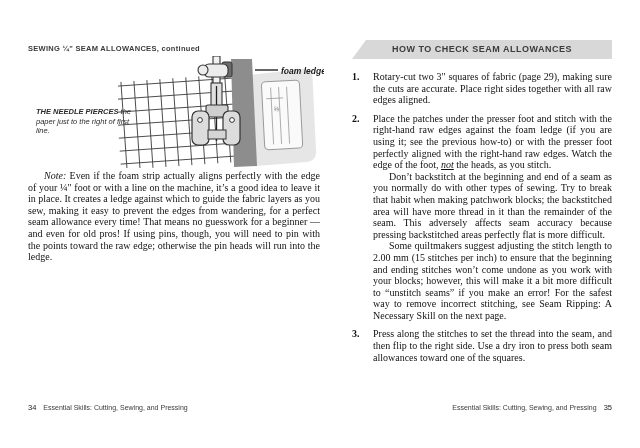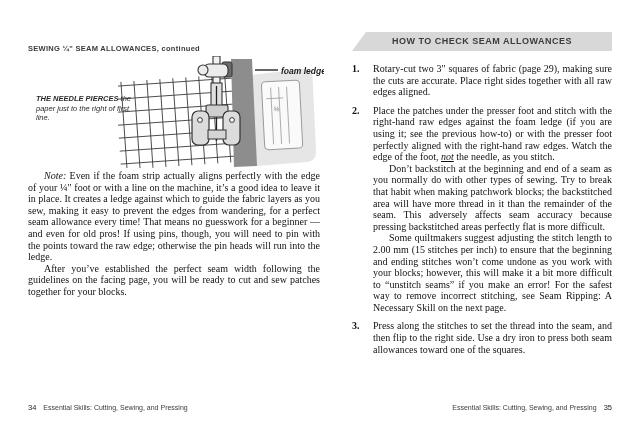--- a/index.html
+++ b/index.html
@@ -9,31 +9,31 @@
   }
   
   .left-page{position:absolute;left:28px;top:44px;width:292px;}
   .lp-header{
     font-family:"Liberation Sans",sans-serif;font-weight:bold;
     font-size:7.5px;letter-spacing:.3px;color:#3b3b3b;
   }
   .diagram{position:relative;height:112px;margin-top:3px;font-style:italic;}
   .diagram svg{position:absolute;left:90px;top:0;}
   .callout{
-    position:absolute;left:8px;top:38px;width:102px;
+    position:absolute;left:8px;top:51px;width:102px;
     font-family:"Liberation Sans",sans-serif;font-size:7.5px;
     line-height:9.5px;color:#2b2b2b;
   }
   .lp-body{margin-top:2px;}
   p.bp{
     margin:0;font-size:10px;line-height:11.6px;text-align:justify;
     color:#121212;text-indent:16px;font-family:"Liberation Serif",serif;
   }
   
-  .right-page{position:absolute;left:352px;top:32px;width:260px;}
+  .right-page{position:absolute;left:352px;top:40px;width:260px;}
   .banner{
     height:19px;line-height:19px;text-align:center;
     font-family:"Liberation Sans",sans-serif;font-weight:bold;
     font-size:9px;letter-spacing:.5px;color:#3b3b3b;
     clip-path:polygon(14px 0,100% 0,100% 100%,0 100%);
   }
   .steps{margin-top:12px;}
   .step{display:flex;margin-bottom:7px;}
   .step-num{
     width:21px;flex:none;font-weight:bold;font-size:10px;color:#121212;
@@ -124,37 +124,36 @@
       </g>
 
       <line x1="137" y1="14" x2="160" y2="14" stroke="#000" stroke-width="1.2"></line>
       <text x="163" y="17.5" font-size="8.5" font-weight="bold" fill="#1a1a1a" font-family="Liberation Sans, sans-serif">foam ledge</text>
     </svg>
     <div class="callout"><span style="font-weight: bold;">THE NEEDLE PIERCES</span><span> the paper just to the right of first line.</span></div>
   </div>
 
   <div class="lp-body" id="left-body">
       <p class="bp"><span style="font-style: italic;">Note:</span><span> Even if the foam strip actually aligns perfectly with the edge of your ¼" foot or with a line on the machine, it’s a good idea to leave it in place. It creates a ledge against which to guide the fabric layers as you sew, making it easy to prevent the edges from wandering, for a perfect seam allowance every time! That means no guesswork for a beginner — and even for old pros! If using pins, though, you will need to pin with the points toward the raw edge; otherwise the pin heads will run into the ledge.</span></p>
-      <p class="bp"><span>After you’ve established the perfect seam width following the guidelines on the facing page, you will be ready to cut and sew patches together for your blocks.</span></p>
     </div>
 </div>
 
 <div class="right-page">
   <div class="banner" id="banner" style="background: rgb(216, 216, 216);">HOW TO CHECK SEAM ALLOWANCES</div>
   <div class="steps" id="steps">
       <div class="step">
         <span class="step-num">1.</span>
         <div class="step-body">
           <p><span>Rotary-cut two 3" squares of fabric (page 29), making sure the cuts are accurate. Place right sides together with all raw edges aligned.</span></p>
         </div>
       </div>
       <div class="step">
         <span class="step-num">2.</span>
         <div class="step-body">
-          <p><span>Place the patches under the presser foot and stitch with the right-hand raw edges against the foam ledge (if you are using it; see the previous how-to) or with the presser foot perfectly aligned with the right-hand raw edges. Watch the edge of the foot, </span><span style="font-style: italic; text-decoration: underline;">not</span><span> the needle, as you stitch.</span></p>
+          <p><span>Place the patches under the presser foot and stitch with the right-hand raw edges against the foam ledge (if you are using it; see the previous how-to) or with the presser foot perfectly aligned with the right-hand raw edges. Watch the edge of the foot, </span><span style="font-style: italic; text-decoration: underline;">not</span><span> the heads, as you stitch.</span></p>
           <p class="ind"><span>Don’t backstitch at the beginning and end of a seam as you normally do with other types of sewing. Try to break that habit when making patchwork blocks; the backstitched area will have more thread in it than the remainder of the seam. This adversely affects seam accuracy because pressing backstitched areas perfectly flat is more difficult.</span></p>
           <p class="ind"><span>Some quiltmakers suggest adjusting the stitch length to 2.00 mm (15 stitches per inch) to ensure that the beginning and ending stitches won’t come undone as you work with your blocks; however, this will make it a bit more difficult to “unstitch seams” if you make an error! For the safest way to remove incorrect stitching, see Seam Ripping: A Necessary Skill on the next page.</span></p>
         </div>
       </div>
       <div class="step">
         <span class="step-num">3.</span>
         <div class="step-body">
           <p><span>Press along the stitches to set the thread into the seam, and then flip to the right side. Use a dry iron to press both seam allowances toward one of the squares.</span></p>
         </div>
       </div>

